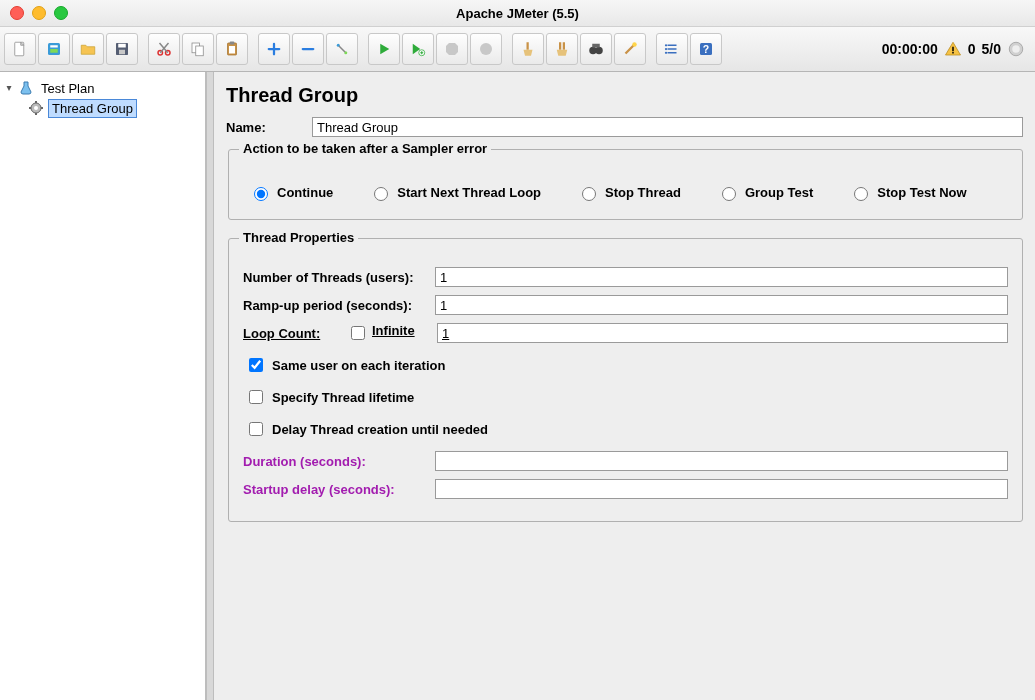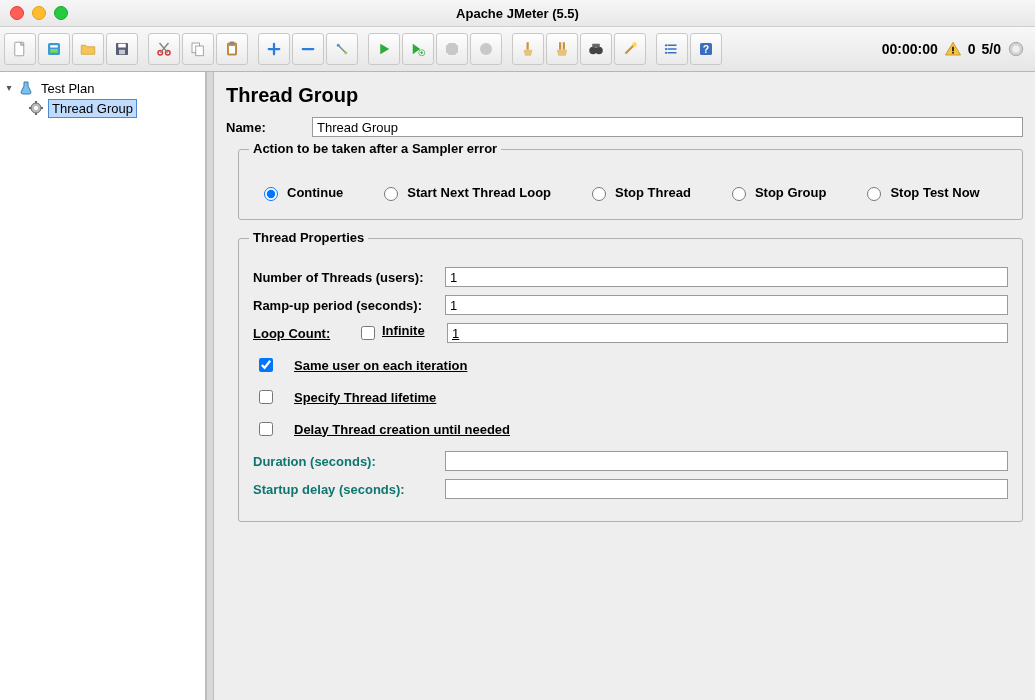--- a/index.html
+++ b/index.html
@@ -161,21 +161,21 @@
     background: #fff;
     padding: 0 4px;
     font-size: 13px;
     box-sizing: border-box;
   }
   
   .group {
     border: 1px solid #b0b0b0;
     border-radius: 3px;
     padding: 30px 14px 14px 14px;
-    margin: 10px 0 18px 12px;
+    margin: 10px 0 18px 2px;
     position: relative;
   }
   .group-title {
     position: absolute;
     top: -9px;
     left: 10px;
     background: #eeeeee;
     padding: 0 4px;
     font-weight: bold;
     font-size: 13px;
@@ -197,34 +197,33 @@
     display: flex;
     align-items: center;
     margin: 8px 0;
     gap: 8px;
   }
   .prop-label {
     width: 184px;
     font-weight: bold;
   }
   .prop-label.disabled {
-    color: #0f766e;
+    color: #a21caf;
     font-weight: bold;
   }
   input[type="checkbox"] {
     width: 14px;
     height: 14px;
   }
   .check-row {
     display: flex;
     align-items: center;
-    gap: 18px;
+    gap: 6px;
     margin: 12px 0 12px 2px;
     font-weight: bold;
-    text-decoration: underline;
   }
   .loop-row {
     display: flex;
     align-items: center;
     gap: 10px;
     text-decoration: underline;
   }
   .loop-row .loop-label {
     width: 94px;
     font-weight: bold;
@@ -451,21 +450,21 @@
           <label>
             <input type="radio" name="err" style="">
             <span>Start Next Thread Loop</span>
           </label>
           <label>
             <input type="radio" name="err" style="">
             <span>Stop Thread</span>
           </label>
           <label>
             <input type="radio" name="err" style="">
-            <span>Stop Group</span>
+            <span>Group Test</span>
           </label>
           <label>
             <input type="radio" name="err" style="">
             <span>Stop Test Now</span>
           </label>
         </div>
       </div>
 
       <div class="group" style="padding-top:20px">
         <div class="group-title">Thread Properties</div>

